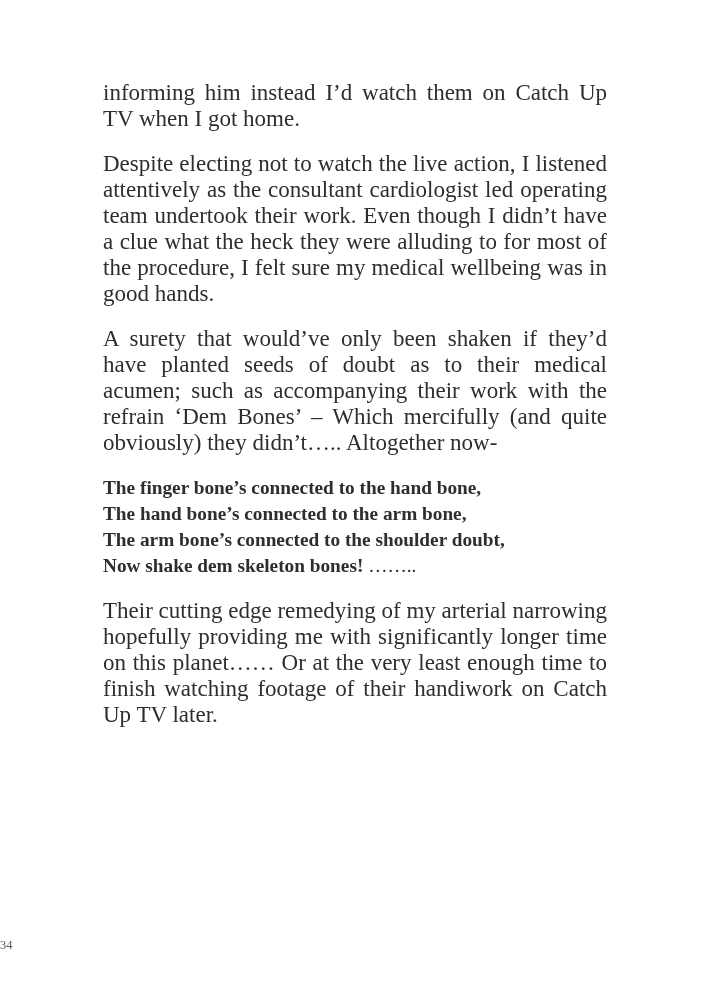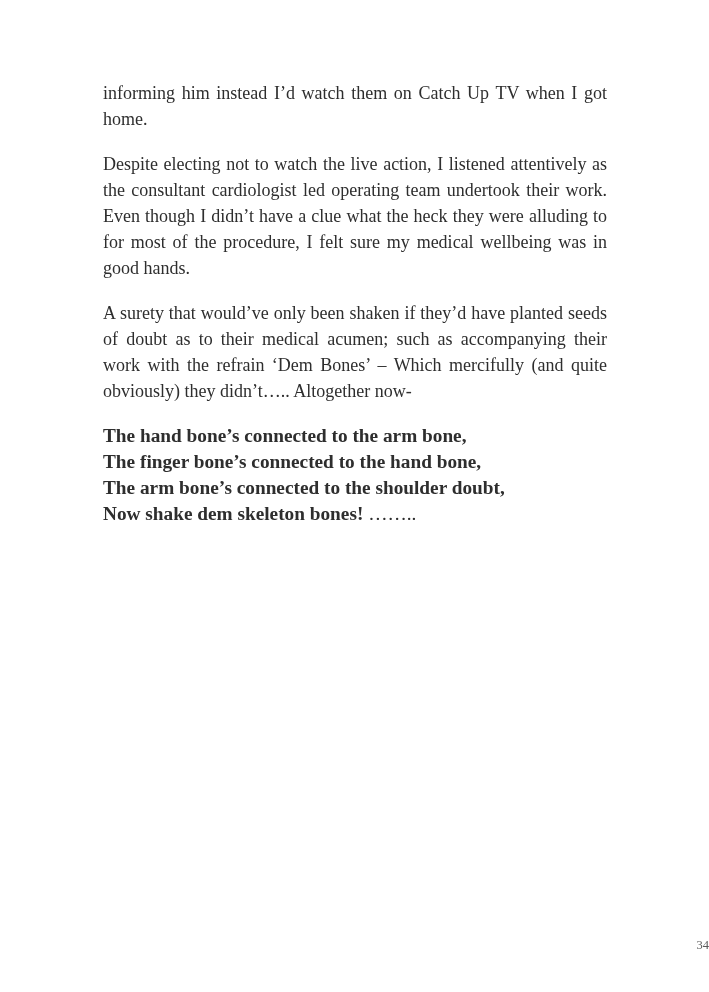--- a/index.html
+++ b/index.html
@@ -17,21 +17,21 @@
     overflow: hidden;
   }
   .content {
     position: absolute;
     left: 103px;
     top: 80px;
     width: 504px;
   }
   p.para {
     margin: 0 0 19px 0;
-    font-size: 18px;
+    font-size: 23px;
     line-height: 26px;
     text-align: justify;
   }
   p.para.cont-next-page {
     text-align-last: justify;
   }
   p.verse {
     margin: 0 0 19px 0;
     font-size: 19.3px;
     line-height: 26px;
@@ -42,44 +42,45 @@
     display: block;
   }
   .verse-suffix {
     font-weight: normal;
   }
   .page-number {
     position: absolute;
     top: 937px;
     left: 0;
     width: 709px;
-    text-align: right;
+    text-align: left;
     font-size: 12.5px;
     line-height: 16px;
     color: #595959;
   }
 </style>
 </head>
 <body>
 
 <div class="page">
   <div class="content">
 
     <p class="para">informing him instead I’d watch them on Catch Up TV when I got home.</p>
 
     <p class="para">Despite electing not to watch the live action, I listened attentively as the consultant cardiologist led operating team undertook their work. Even though I didn’t have a clue what the heck they were alluding to for most of the procedure, I felt sure my medical wellbeing was in good hands.</p>
 
     <p class="para">A surety that would’ve only been shaken if they’d have planted seeds of doubt as to their medical acumen; such as accompanying their work with the refrain ‘Dem Bones’ – Which mercifully (and quite obviously) they didn’t….. Altogether now-</p>
 
     <p class="verse">
+      <span class="verse-line">The finger bone’s connected to the hand bone,</span>
       <span class="verse-line">The hand bone’s connected to the arm bone,</span>
-      <span class="verse-line">The finger bone’s connected to the hand bone,</span>
       <span class="verse-line">The arm bone’s connected to the shoulder doubt,</span>
       <span class="verse-line"><span>Now shake dem skeleton bones!</span><span class="verse-suffix"> ……..</span></span>
     </p>
 
+    <p class="para">Their cutting edge remedying of my arterial narrowing hopefully providing me with significantly longer time on this planet…… Or at the very least enough time to finish watching footage of their handiwork on Catch Up TV later.</p>
 
 
 
   </div>
 
   <div class="page-number">34</div>
 </div>
 
 </body></html>

